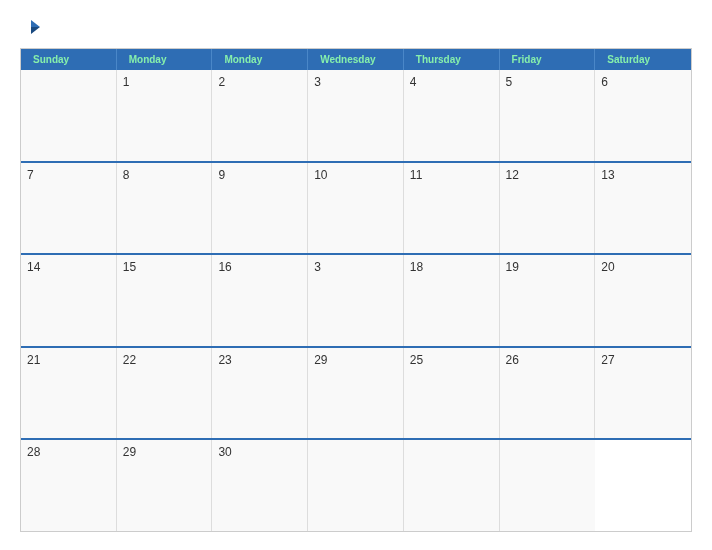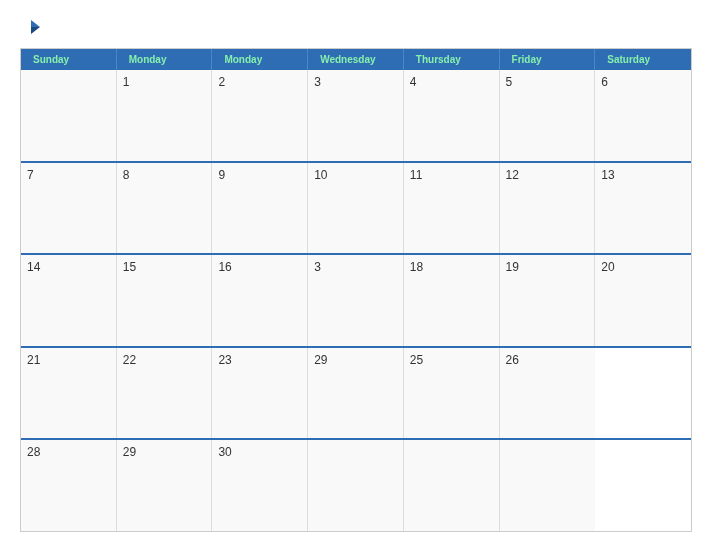--- a/index.html
+++ b/index.html
@@ -166,20 +166,21 @@
           <div class="day-cell"><span class="day-number">19</span></div>
           <div class="day-cell"><span class="day-number">20</span></div>
         </div>
         <div class="week">
           <div class="day-cell"><span class="day-number">21</span></div>
           <div class="day-cell"><span class="day-number">22</span></div>
           <div class="day-cell"><span class="day-number">23</span></div>
           <div class="day-cell"><span class="day-number">29</span></div>
           <div class="day-cell"><span class="day-number">25</span></div>
           <div class="day-cell"><span class="day-number">26</span></div>
+          <div class="day-cell"><span class="day-number">27</span></div>
         </div>
         <div class="week">
           <div class="day-cell"><span class="day-number">28</span></div>
           <div class="day-cell"><span class="day-number">29</span></div>
           <div class="day-cell"><span class="day-number">30</span></div>
           <div class="day-cell empty"></div>
           <div class="day-cell empty"></div>
           <div class="day-cell empty"></div>
         </div>
       </div>

